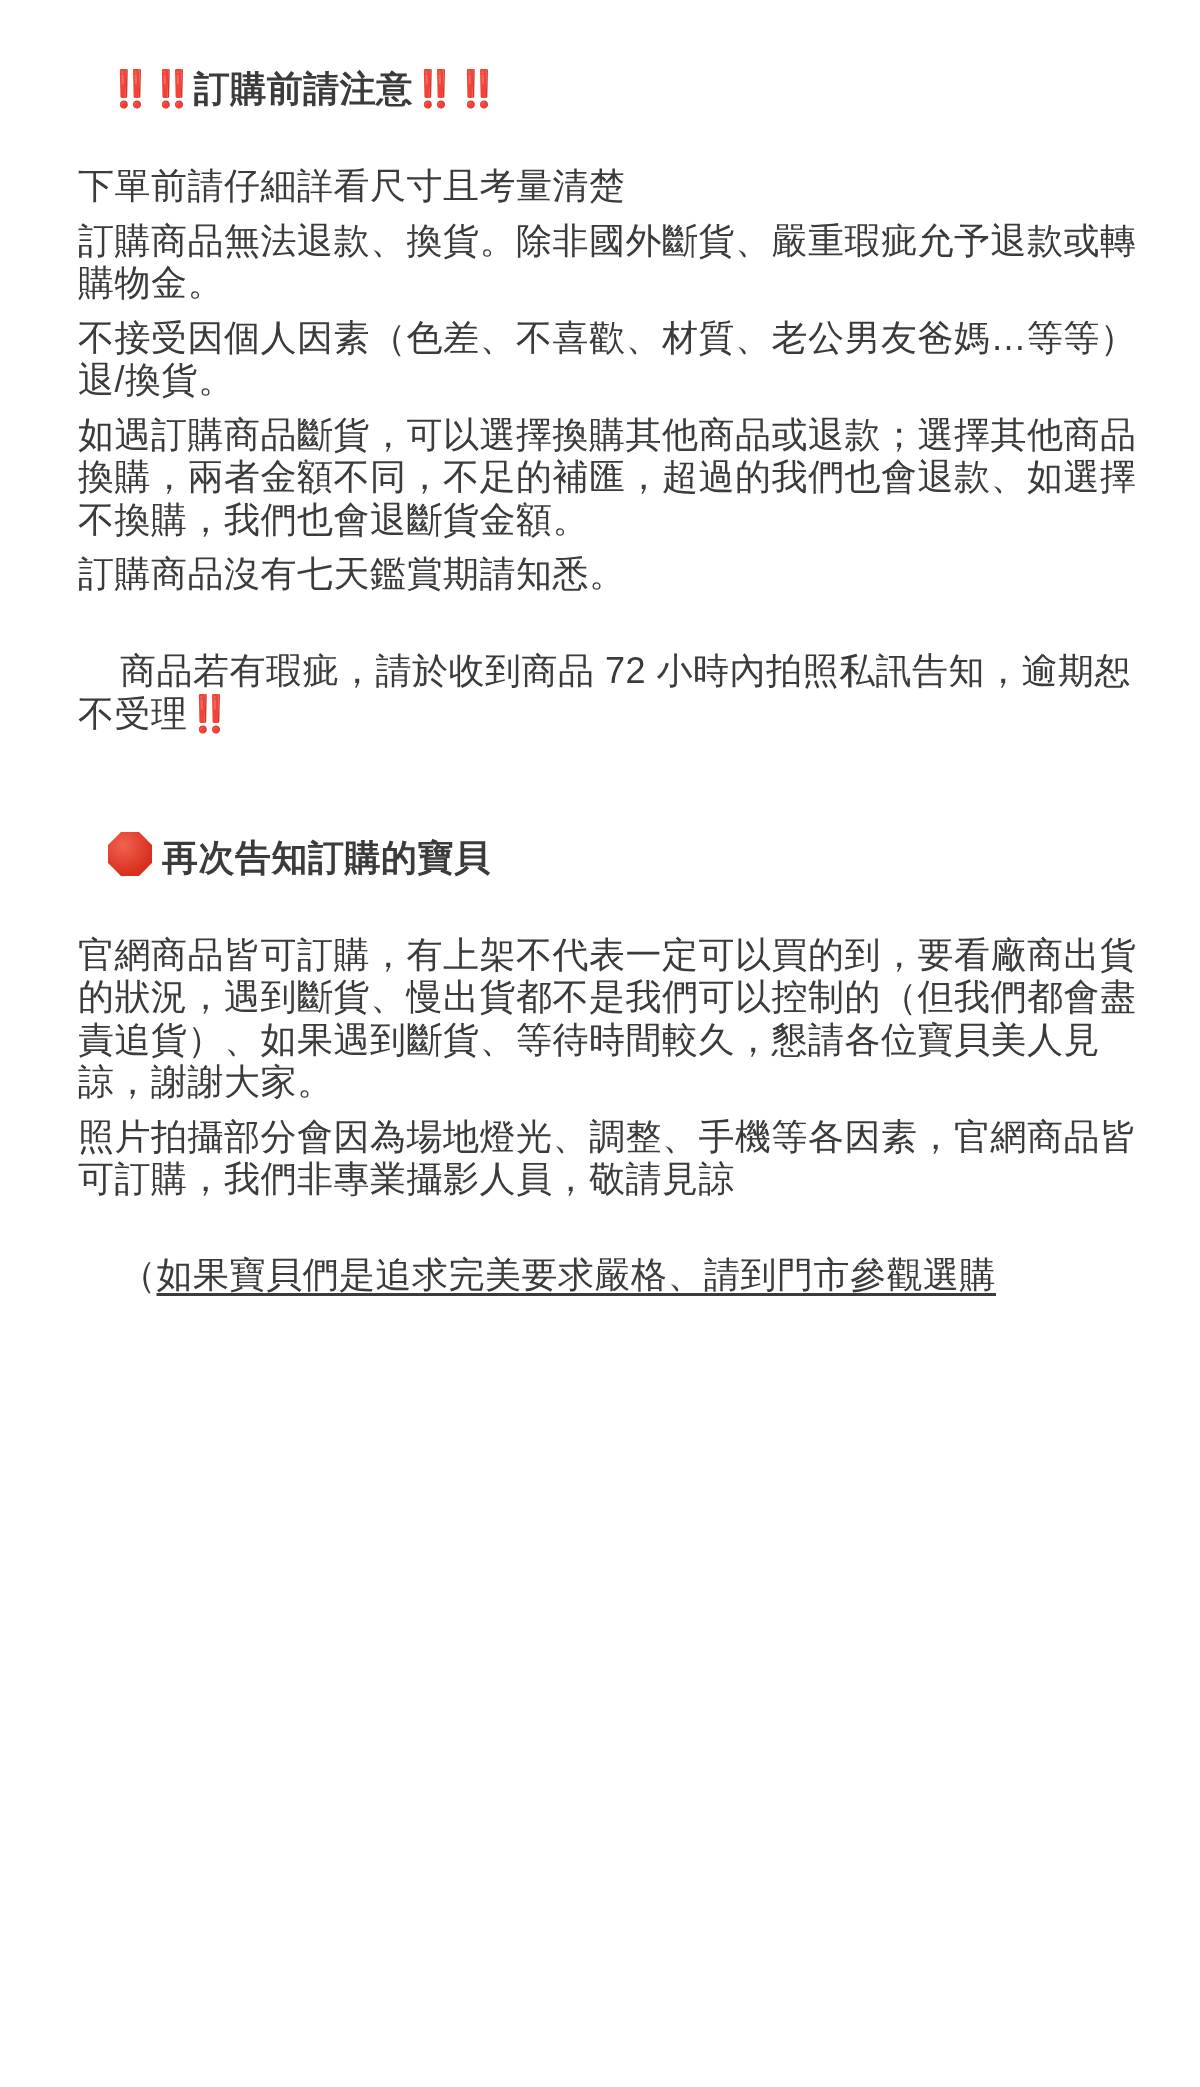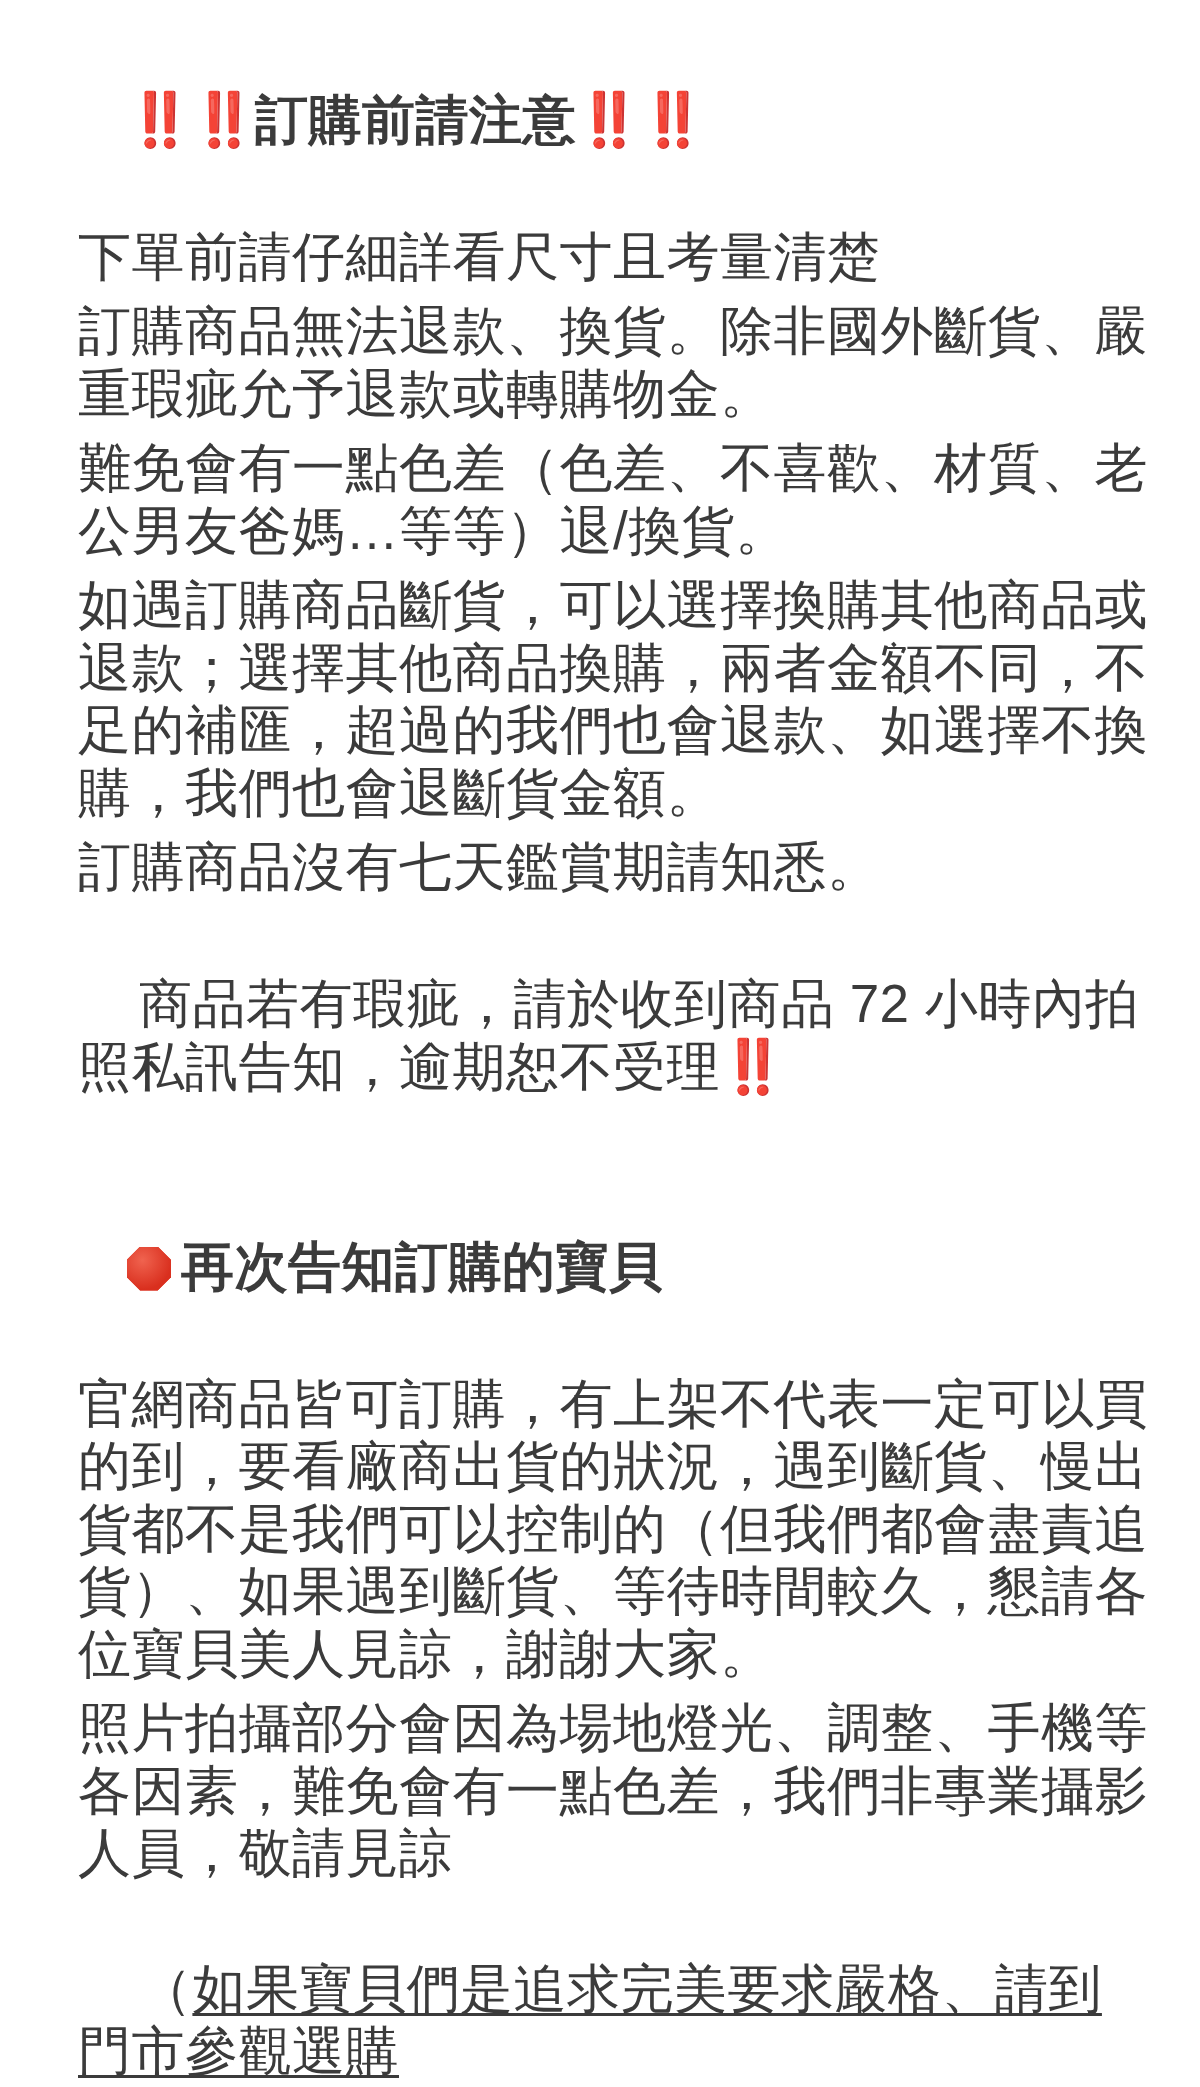--- a/index.html
+++ b/index.html
@@ -16,21 +16,21 @@
     -webkit-font-smoothing: antialiased;
   }
   .page {
     box-sizing: border-box;
     width: 1200px;
     min-height: 2087px;
     padding: 26px 40px 20px 66px;
     background: #ffffff;
   }
   .line {
-    font-size: 53px;
+    font-size: 36px;
     line-height: 1.18;
     letter-spacing: 0.5px;
     white-space: pre-wrap;
     word-break: break-all;
   }
   .heading {
     font-weight: bold;
     color: #3b3b3b;
   }
   .emoji {
@@ -76,32 +76,32 @@
 <body>
 
 <div class="page">
 
   <div class="line heading">
     <span class="emoji">‼️‼️</span><span>訂購前請注意</span><span class="emoji">‼️‼️</span>
   </div>
 
   <p class="line blk">下單前請仔細詳看尺寸且考量清楚</p>
   <p class="line blk">訂購商品無法退款、換貨。除非國外斷貨、嚴重瑕疵允予退款或轉購物金。</p>
-  <p class="line blk">難免會有一點色差（色差、不喜歡、材質、老公男友爸媽…等等）退/換貨。</p>
+  <p class="line blk">不接受因個人因素（色差、不喜歡、材質、老公男友爸媽…等等）退/換貨。</p>
   <p class="line blk">如遇訂購商品斷貨，可以選擇換購其他商品或退款；選擇其他商品換購，兩者金額不同，不足的補匯，超過的我們也會退款、如選擇不換購，我們也會退斷貨金額。</p>
   <p class="line blk">訂購商品沒有七天鑑賞期請知悉。</p>
 
   <p class="line blk">
     <span>商品若有瑕疵，請於收到商品 72 小時內拍照私訊告知，逾期恕不受理</span><span class="bang">‼️</span>
   </p>
 
   <div class="line heading">
     <span class="stop-icon octagon"></span><span>再次告知訂購的寶貝</span>
   </div>
 
   <p class="line blk">官網商品皆可訂購，有上架不代表一定可以買的到，要看廠商出貨的狀況，遇到斷貨、慢出貨都不是我們可以控制的（但我們都會盡責追貨）、如果遇到斷貨、等待時間較久，懇請各位寶貝美人見諒，謝謝大家。</p>
-  <p class="line blk">照片拍攝部分會因為場地燈光、調整、手機等各因素，難免會有一點色差，我們非專業攝影人員，敬請見諒</p>
+  <p class="line blk">照片拍攝部分會因為場地燈光、調整、手機等各因素，官網商品皆可訂購，我們非專業攝影人員，敬請見諒</p>
 
   <p class="line blk tight">
     <span>（</span><span class="underline">如果寶貝們是追求完美要求嚴格、請到門市參觀選購</span>
   </p>
 
 </div>
 
 </body></html>

